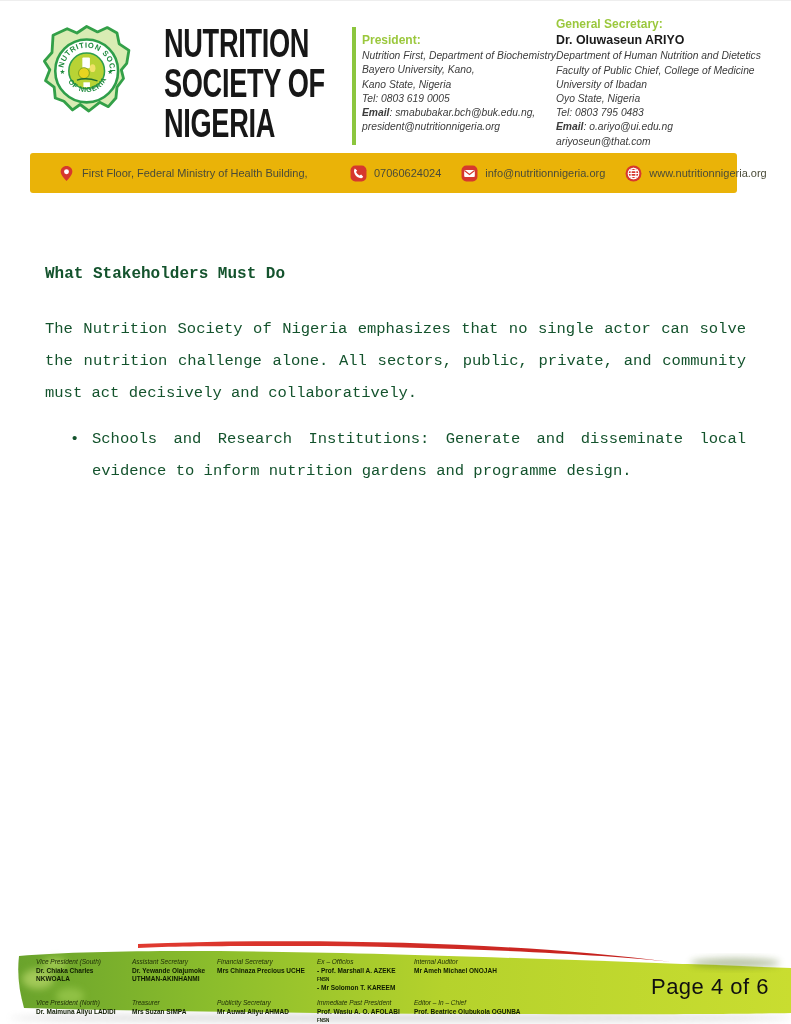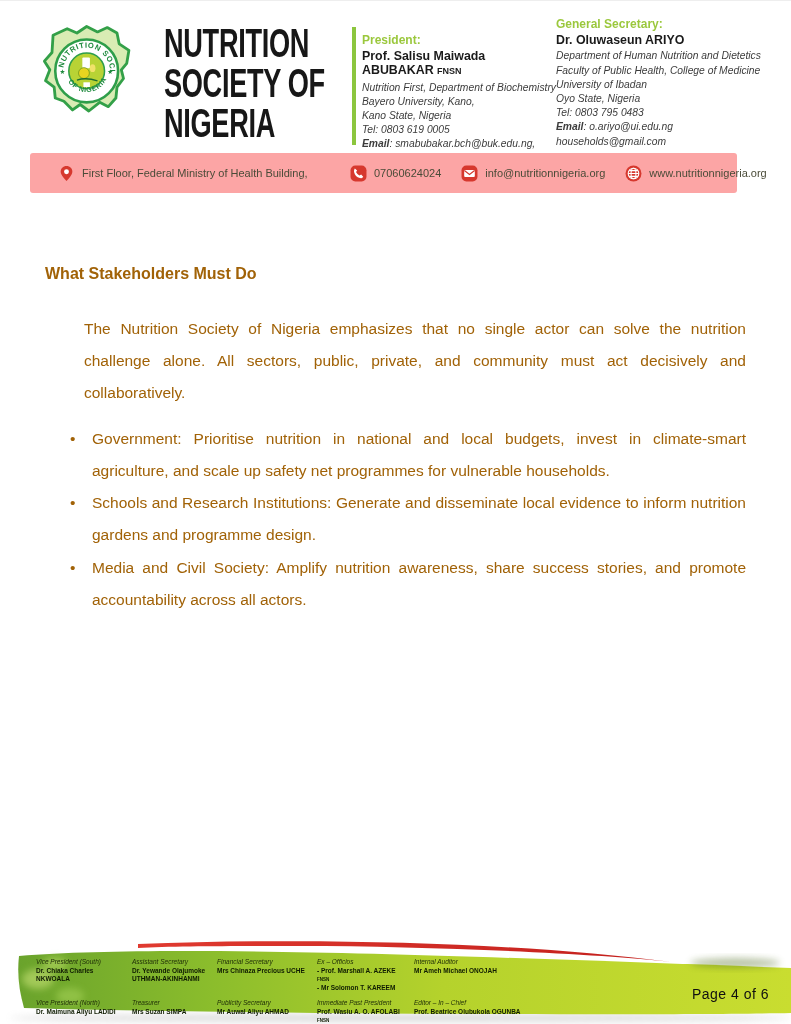--- a/index.html
+++ b/index.html
@@ -25,54 +25,54 @@
   .blk-president { left:362px; top:32px; width:196px; }
   .blk-gs { left:556px; top:16px; width:215px; }
   .blk-heading { font-style:normal; font-weight:bold; font-size:12px; color:#9bc83d; margin-bottom:2px; }
   .blk-name { font-style:normal; font-weight:bold; font-size:12.4px; color:#1a1a1a; margin-bottom:2px; }
   .fnsn-sup { font-size:9px; font-weight:bold; }
   .email-b { font-weight:bold;text-align:right; }
 
   
   .contact-bar {
     position:absolute; left:30px; top:152px; width:707px; height:40px;
-    background:#fca5a5; border-radius:3px;
+    background:#eab308; border-radius:3px;
     display:flex; align-items:center; padding:12px 28px; gap:20px;
     font-size:11px; color:#4a4b38;
   }
   .cb-item { display:flex; align-items:center; gap:7px; white-space:nowrap; }
   .cb-item svg { flex:0 0 auto; }
   .cb-addr { line-height:14px; white-space:normal; width:248px; }
 
   
   .doc-body {
-    padding:0 45px; font-family:Liberation Sans, sans-serif; font-size:15.5px;
-    color:#a16207; text-align:justify;
+    padding:0 45px; font-family:Liberation Mono, monospace; font-size:15.5px;
+    color:#14532d; text-align:justify;
   }
   .doc-heading { font-weight:bold; font-size:16px; margin-top:68px; text-align:left; }
-  .doc-par { margin-top:30px; line-height:2.07;margin-left:39px; }
+  .doc-par { margin-top:30px; line-height:2.07; }
   .doc-list { margin:14px 0 0 25px; list-style:none; }
   .doc-list li { position:relative; padding-left:22px; line-height:2.07; }
   .doc-list li::before { content:"\2022"; position:absolute; left:0; top:0; }
 
   
   .footer { position:absolute; left:0; bottom:0; width:791px; height:90px; }
   .footer svg.bg { position:absolute; left:0; top:0; }
   .officers {
     position:absolute; left:36px; top:24px;
     display:grid; grid-template-columns:96px 85px 100px 97px 145px;
     row-gap:7px; align-items:start;
     font-size:6.5px; line-height:8px; color:#1d2b06;
   }
   .o-title { font-style:italic; margin-bottom:1px; }
   .o-name { font-weight:bold; color:#0f1c02; padding-right:8px; }
   .fnsn-xs { font-size:4.5px; font-weight:bold; }
   .page-num {
-    position:absolute; right:22px; top:52px;
-    font-size:14px; color:#101010; letter-spacing:0.5px;text-align:right;
+    position:absolute; right:22px; top:40px;
+    font-size:22px; color:#101010; letter-spacing:0.5px;text-align:right;
   }
 </style>
 </head>
 <body>
 
 <div class="page">
 
   <div class="letterhead">
 
     <svg class="logo" viewBox="0 0 120 120">
@@ -103,39 +103,38 @@
     <div class="org-title">
       <div>NUTRITION</div>
       <div>SOCIETY OF</div>
       <div>NIGERIA</div>
     </div>
 
     <div class="vbar"></div>
 
     <div class="contact-block blk-president">
       <div class="blk-heading">President:</div>
-      <div class="blk-name"><span>Prof. Salisu Maiwada ABUBAKAR</span> <span class="fnsn-sup">FNSN</span></div>
       <div>Nutrition First, Department of Biochemistry</div>
       <div>Bayero University, Kano,</div>
       <div>Kano State, Nigeria</div>
       <div>Tel: 0803 619 0005</div>
       <div><span class="email-b">Email</span><span>: smabubakar.bch@buk.edu.ng,</span></div>
       <div>president@nutritionnigeria.org</div>
     </div>
 
     <div class="contact-block blk-gs">
       <div class="blk-heading">General Secretary:</div>
       <div class="blk-name">Dr. Oluwaseun ARIYO</div>
       <div>Department of Human Nutrition and Dietetics</div>
-      <div>Faculty of Public Health, College of Medicine</div>
+      <div>Faculty of Public Chief, College of Medicine</div>
       <div>University of Ibadan</div>
       <div>Oyo State, Nigeria</div>
       <div>Tel: 0803 795 0483</div>
       <div><span class="email-b">Email</span><span>: o.ariyo@ui.edu.ng</span></div>
-      <div>households@gmail.com</div>
+      <div>ariyoseun@that.com</div>
     </div>
 
     <div class="contact-bar">
       <div class="cb-item">
         <svg width="17" height="17" viewBox="0 0 16 16">
           <path d="M8 1 C11.3 1 13.5 3.4 13.5 6.4 C13.5 10 8 15 8 15 C8 15 2.5 10 2.5 6.4 C2.5 3.4 4.7 1 8 1 Z" fill="#d6382e"></path>
           <circle cx="8" cy="6.3" r="2.3" fill="#fff"></circle>
         </svg>
         <div class="cb-addr">
           <div>First Floor, Federal Ministry of Health Building,</div>
@@ -165,23 +164,21 @@
         </svg>
         <span>www.nutritionnigeria.org</span>
       </div>
     </div>
   </div>
 
   <div class="doc-body">
     <div class="doc-heading">What Stakeholders Must Do</div>
     <p class="doc-par">The Nutrition Society of Nigeria emphasizes that no single actor can solve the nutrition challenge alone. All sectors, public, private, and community must act decisively and collaboratively.</p>
     <ul class="doc-list">
-      <li>Government: Prioritise nutrition in national and local budgets, invest in climate-smart agriculture, and scale up safety net programmes for vulnerable households.</li>
       <li>Schools and Research Institutions: Generate and disseminate local evidence to inform nutrition gardens and programme design.</li>
-      <li>Media and Civil Society: Amplify nutrition awareness, share success stories, and promote accountability across all actors.</li>
     </ul>
   </div>
 
   <div class="footer">
     <svg class="bg" width="791" height="90" viewBox="0 0 791 90">
       <defs>
         <linearGradient id="gFoot" x1="0" y1="0" x2="1" y2="0">
           <stop offset="0" stop-color="#6aa32c"></stop>
           <stop offset="0.25" stop-color="#8bbd2c"></stop>
           <stop offset="0.55" stop-color="#b5d22c"></stop>

